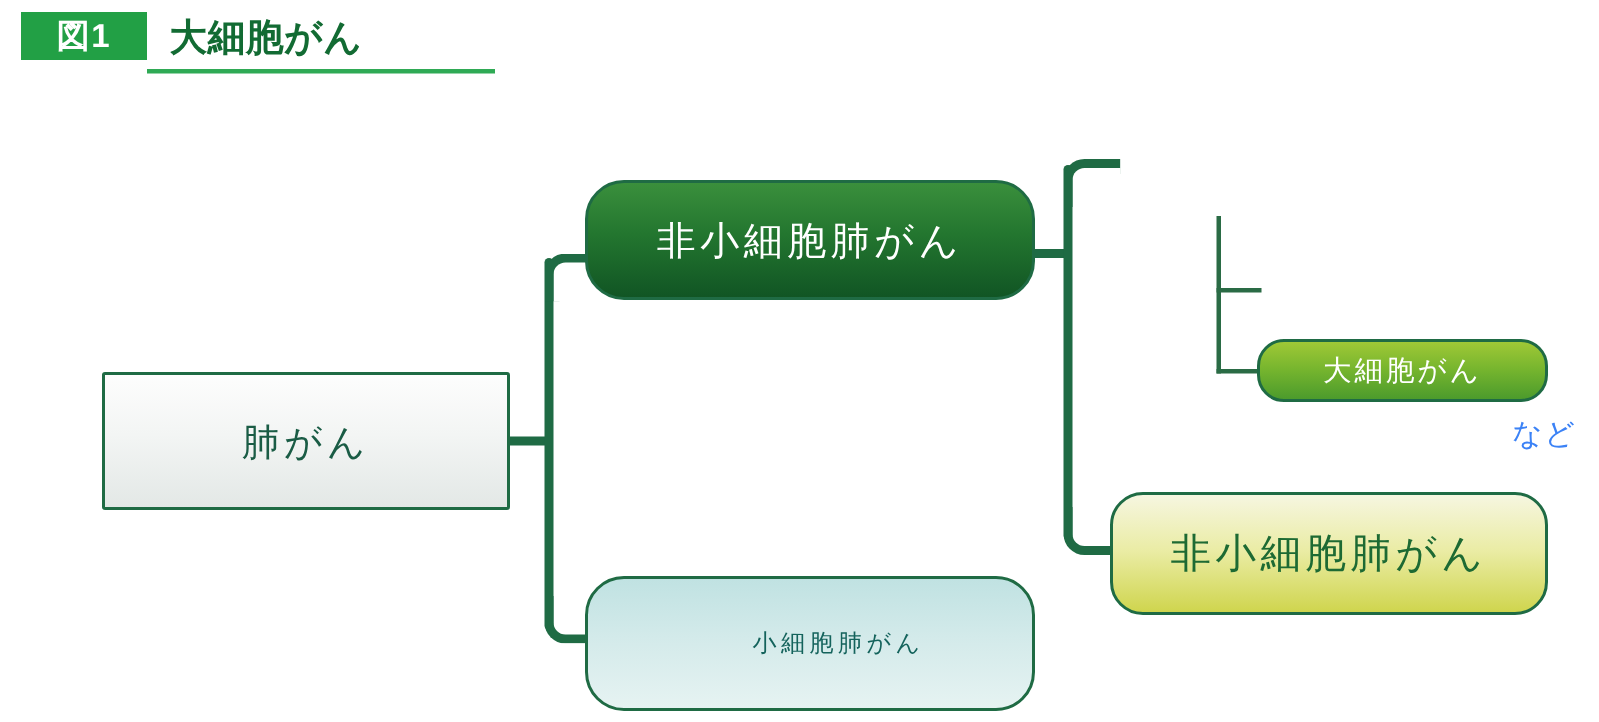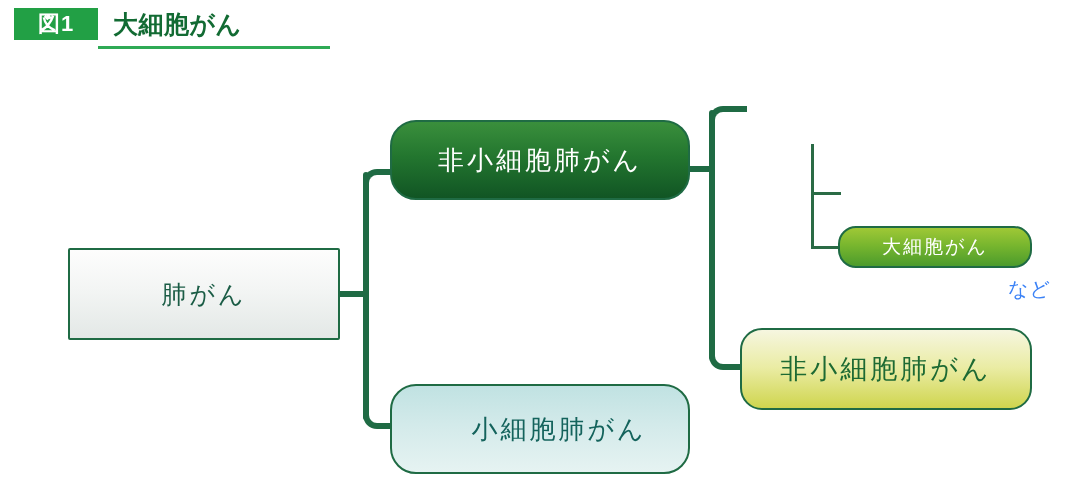--- a/index.html
+++ b/index.html
@@ -96,21 +96,21 @@
   .node-nsclc {
     border-radius: 26px;
     background: linear-gradient(180deg, #3a8f3c 0%, #23762f 45%, #115524 100%);
     color: #ffffff;
     font-size: 26px;
   }
   .node-sclc {
     border-radius: 26px;
     background: linear-gradient(180deg, #c0e2e2 0%, #d3eaea 45%, #e6f3f2 100%);
     color: #14635c;
-    font-size: 26px;
+    font-size: 16px;
     padding-left: 38px;
   }
   .node-nonsq {
     border-radius: 22px;
     background: linear-gradient(180deg, #a2c937 0%, #7db92f 45%, #4c9b2c 100%);
     color: #ffffff;
     font-size: 27px;
   }
   .node-sq {
     border-radius: 22px;

